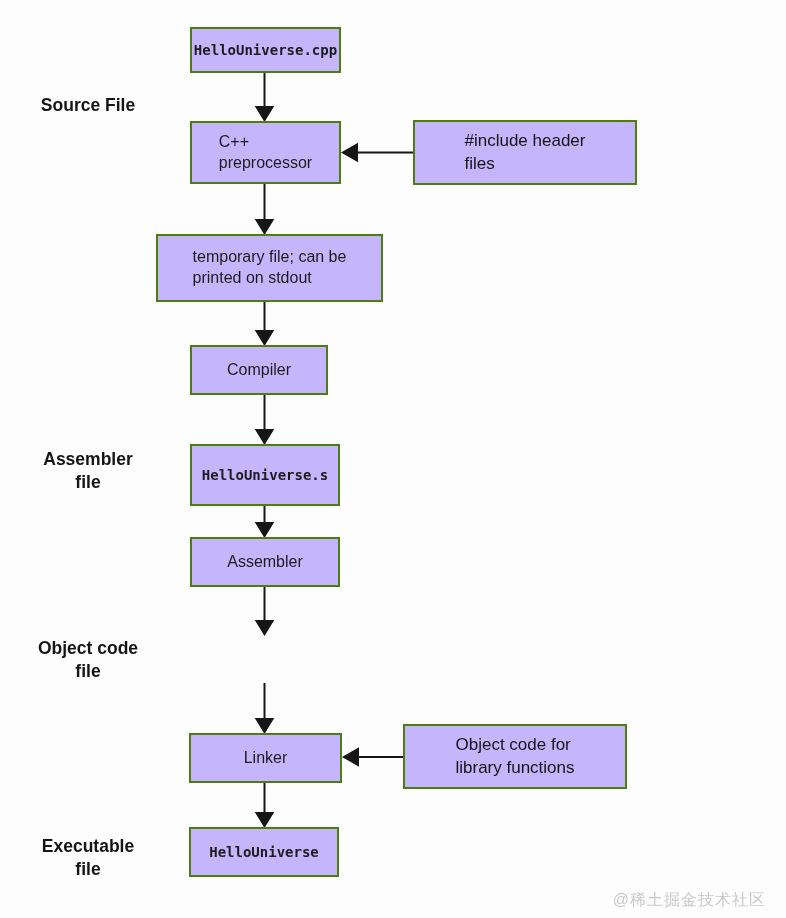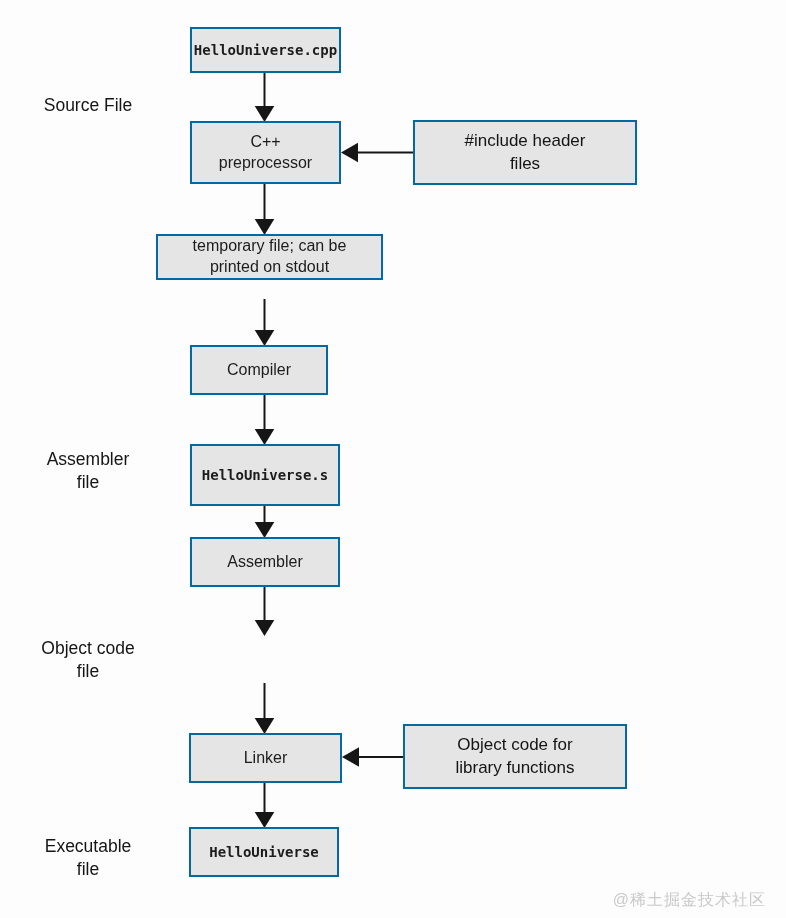--- a/index.html
+++ b/index.html
@@ -4,41 +4,41 @@
 <style>
   html, body { margin:0; padding:0; background:#ffffff; }
   .canvas {
     position:relative; width:786px; height:918px;
     background:#fdfdfd; overflow:hidden;
     font-family:"Liberation Sans", sans-serif;
   }
   svg.arrows { position:absolute; left:0; top:0; pointer-events:none; }
   .node {
     position:absolute; box-sizing:border-box;
-    background:#e5e5e5; border:2px solid #0369a1;
+    background:#c4b5fd; border:2px solid #4d7c0f;
     display:flex; align-items:center; justify-content:center;
-    text-align:center; white-space:pre-line; color:#1c1c1c;
+    white-space:pre-line; color:#1c1c1c;
   }
   .plain { font-size:16px; line-height:1.3; }
   .mono  { font-family:"DejaVu Sans Mono","Liberation Mono",monospace; font-weight:bold; font-size:14px; }
   .emph  { font-weight:normal; font-size:17px; line-height:1.35; color:#141414; }
   .stage-label {
     position:absolute; width:170px; text-align:center;
-    font-weight:normal; font-size:17.5px; line-height:1.3;
+    font-weight:bold; font-size:17.5px; line-height:1.3;
     color:#151515; white-space:pre-line;
   }
   .watermark {
     position:absolute; right:20px; top:890px;
     color:#c9c9c9; font-size:16px; letter-spacing:1px;
   }
   
   #n-cpp   { left:190px; top:27px;  width:151px; height:46px; }
   #n-pre   { left:190px; top:121px; width:151px; height:63px; }
   #n-inc   { left:413px; top:120px; width:224px; height:65px; }
-  #n-tmp   { left:156px; top:234px; width:227px; height:46px; }
+  #n-tmp   { left:156px; top:234px; width:227px; height:68px; }
   #n-com   { left:190px; top:345px; width:138px; height:50px; }
   #n-asms  { left:190px; top:444px; width:150px; height:62px; }
   #n-asm   { left:190px; top:537px; width:150px; height:50px; }
   #n-obj   { left:189px; top:635px; width:153px; height:48px; }
   #n-link  { left:189px; top:733px; width:153px; height:50px; }
   #n-lib   { left:403px; top:724px; width:224px; height:65px; }
   #n-exe   { left:189px; top:827px; width:150px; height:50px; }
   
   #l-src { left:3px; top:94px; }
   #l-asm { left:3px; top:448px; }

